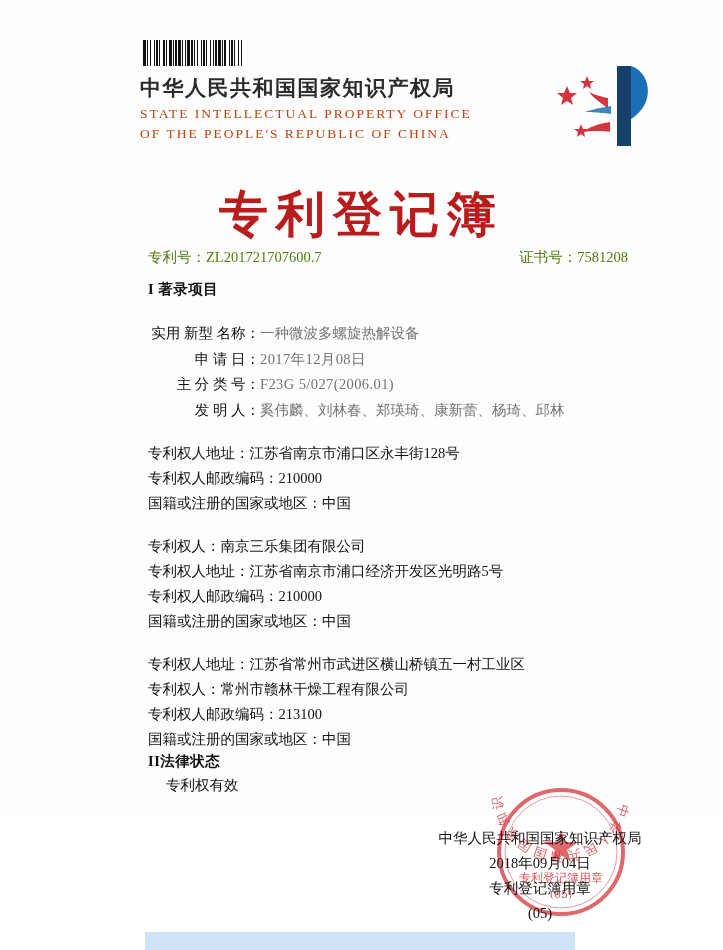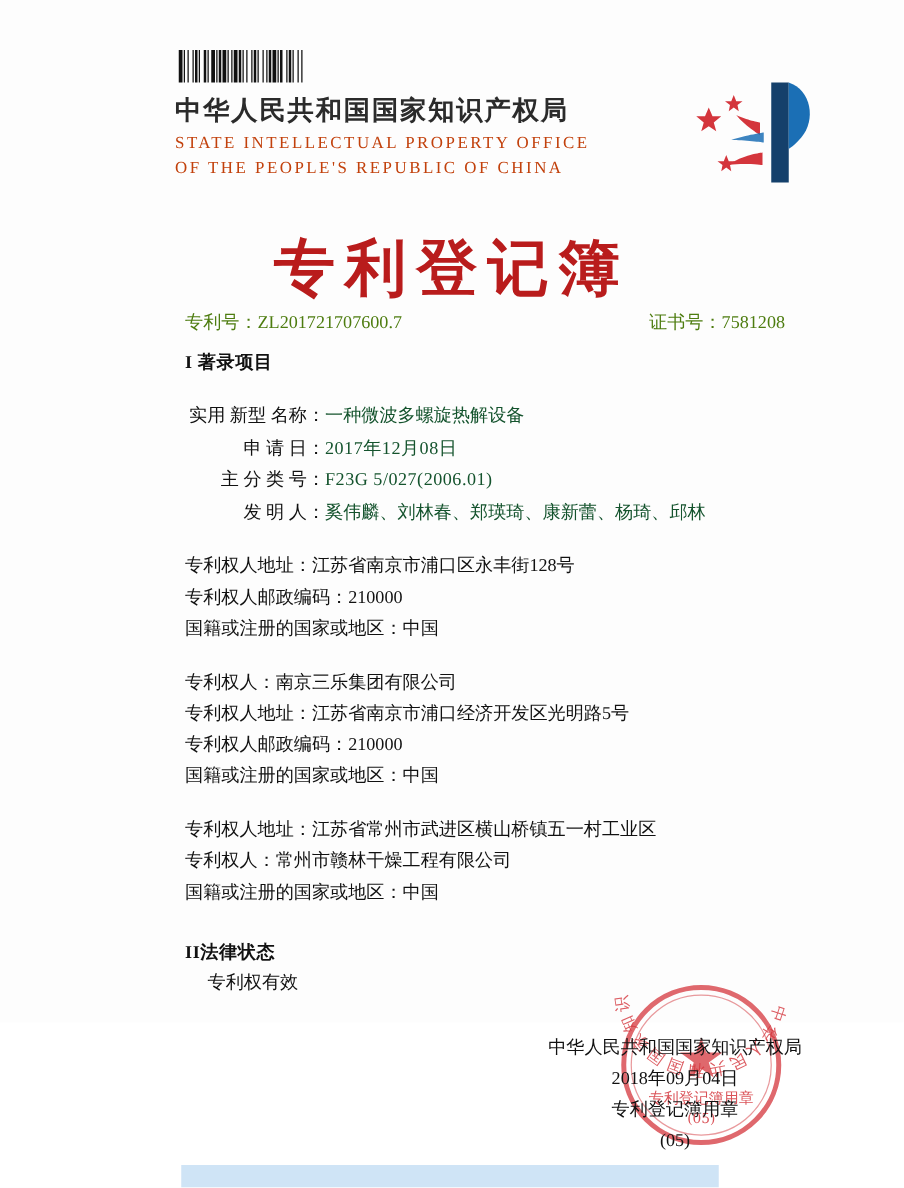--- a/index.html
+++ b/index.html
@@ -126,21 +126,21 @@
     margin-bottom: 3.5px;
   }
   .f-label {
     width: 112px;
     flex: none;
     color: #111;
     letter-spacing: 0px;
     text-align: right;
   }
   .f-val {
-    color: #14532d;
+    color: #737373;
     white-space: nowrap;
   }
   .f-val.mono {
     font-family: "Liberation Serif", serif;
     letter-spacing: 0.4px;
   }
 
   
   .holders {
     position: absolute;
@@ -321,20 +321,21 @@
     </div>
     <div class="holder-block">
       <div class="holder-line">专利权人：南京三乐集团有限公司</div>
       <div class="holder-line">专利权人地址：江苏省南京市浦口经济开发区光明路5号</div>
       <div class="holder-line">专利权人邮政编码：210000</div>
       <div class="holder-line">国籍或注册的国家或地区：中国</div>
     </div>
     <div class="holder-block">
       <div class="holder-line">专利权人地址：江苏省常州市武进区横山桥镇五一村工业区</div>
       <div class="holder-line">专利权人：常州市赣林干燥工程有限公司</div>
+      <div class="holder-line">专利权人邮政编码：213100</div>
       <div class="holder-line">国籍或注册的国家或地区：中国</div>
     </div>
   </div>
 
   <div class="sec-title" id="sec2">II法律状态</div>
   <div class="legal-status">专利权有效</div>
 
   <div class="seal">
     <svg width="148" height="148" viewBox="0 0 148 148">
       <defs>

